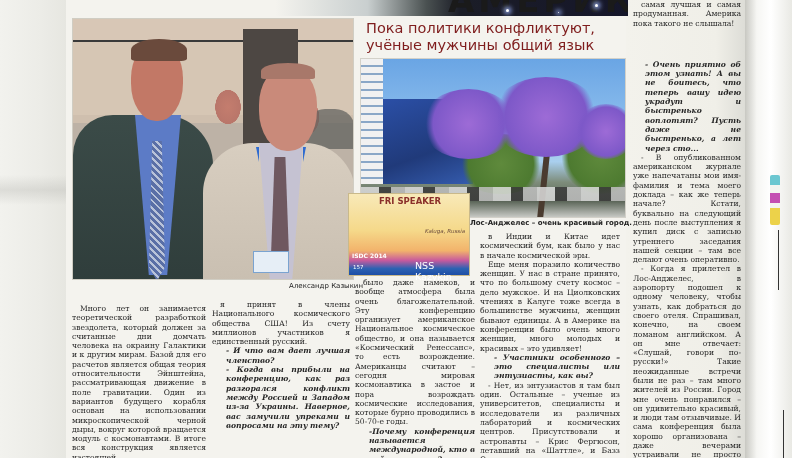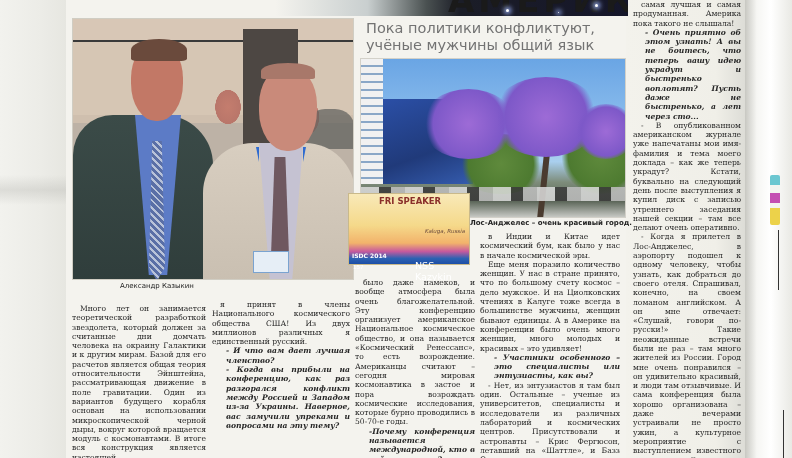--- a/index.html
+++ b/index.html
@@ -83,70 +83,70 @@
   .person-right-tie { position: absolute; left: 198px; top: 138px; width: 18px; height: 110px; background: #6f5860; clip-path: polygon(20% 0, 80% 0, 100% 90%, 50% 100%, 0 90%); }
   .lanyard { position: absolute; left: 183px; top: 128px; width: 50px; height: 100px; border-left: 3px solid #2f6bd0; border-right: 3px solid #2f6bd0; clip-path: polygon(0 0, 100% 0, 60% 100%, 40% 100%); }
   .badge-small { position: absolute; left: 180px; top: 232px; width: 36px; height: 22px; background: #e6eef6; border: 1px solid #7aa3d0; }
   .person-right-head { position: absolute; left: 186px; top: 48px; width: 58px; height: 84px; border-radius: 45% 45% 48% 48%; background: #c98a7a; }
   .person-right-hair { position: absolute; left: 188px; top: 44px; width: 54px; height: 16px; border-radius: 50% 50% 10% 10%; background: #a8786a; }
   .bg-people { position: absolute; left: 232px; top: 90px; width: 50px; height: 40px; background: #5b5c5a; border-radius: 20px 20px 0 0; opacity: 0.7; }
 
   .headline {
     position: absolute; left: 366px; top: 20px; width: 260px;
     font-family: "DejaVu Sans", sans-serif; font-size: 14.5px; line-height: 17px;
-    color: #737373;
+    color: #7f1d1d;
   }
   .photo-la {
     position: absolute; left: 360px; top: 58px; width: 266px; height: 160px;
     background: linear-gradient(180deg, #6aa5e4 0%, #8fc0ee 45%, #a9cfee 65%, #7d8c7a 78%, #5b6558 90%, #c6c8c3 100%);
     overflow: hidden;
     border: 1px solid #d3d1c9;
   }
   .la-tower { position: absolute; left: 0; top: 0; width: 22px; height: 125px; background: repeating-linear-gradient(180deg, #f1f1f1 0 6px, #8aa7c7 6px 8px); }
   .la-glass { position: absolute; left: 22px; top: 40px; width: 90px; height: 85px; background: linear-gradient(160deg, #2b4fa6 0%, #203a7a 60%, #355cae 100%); }
   .la-tree { position: absolute; border-radius: 50%; background: radial-gradient(circle, #9d6bd6 0%, #7d58c8 60%, rgba(125,88,200,0) 72%); }
   .la-palm { position: absolute; border-radius: 50%; background: radial-gradient(circle, #5f8a3c 0%, #4d7a30 60%, rgba(77,122,48,0) 72%); }
   .la-trunk { position: absolute; left: 180px; top: 85px; width: 6px; height: 75px; background: #4a3b2f; transform: rotate(6deg); }
   .la-cars { position: absolute; left: 0; top: 128px; width: 266px; height: 14px; background: repeating-linear-gradient(90deg, #dcdcdc 0 18px, #3a3a3a 18px 30px, #bfbfbf 30px 44px); opacity: 0.85; }
 
   .badge-card {
-    position: absolute; left: 348px; top: 193px; width: 122px; height: 72px;
+    position: absolute; left: 348px; top: 193px; width: 122px; height: 83px;
     background: linear-gradient(180deg, #f8e9b8 0%, #f5d98a 45%, #f2b36b 70%, #c75a9d 82%, #2d62b2 92%, #1d4ea6 100%);
     border: 1px solid #c9b98b;
     font-family: "DejaVu Sans", sans-serif;
   }
   .badge-title { position: absolute; left: 30px; top: 2px; font-size: 8.5px; font-weight: bold; color: #8a2f2a; }
   .badge-name { position: absolute; left: 8px; top: 15px; font-size: 11px; font-weight: bold; color: #6e1f24; white-space: nowrap; }
   .badge-city { position: absolute; left: 76px; top: 34px; font-size: 5.5px; font-style: italic; color: #6d4c3d; }
   .badge-isdc { position: absolute; left: 3px; top: 58px; font-size: 6px; font-weight: bold; color: #fff; }
   .badge-num { position: absolute; left: 4px; top: 70px; font-size: 5.5px; color: #fff; }
   .badge-nss { position: absolute; left: 66px; top: 66px; font-size: 9.5px; color: #ffffff; }
 
   .caption-main {
-    position: absolute; left: 120px; top: 282px; width: 236px; text-align: left;
+    position: absolute; left: 127px; top: 282px; width: 236px; text-align: right;
     font-family: "DejaVu Sans", sans-serif; font-size: 7px; line-height: 9px; color: #222;
   }
   .caption-la {
     position: absolute; left: 470px; top: 219px; width: 160px;
     font-family: "DejaVu Sans", sans-serif; font-size: 7px; font-weight: bold; color: #222; white-space: nowrap; text-align: right;
   }
 
   .col {
     position: absolute;
     font-family: "DejaVu Serif", serif; font-size: 7.6px; line-height: 9.3px;
     color: #262626; text-align: justify;
   }
   .col p { text-indent: 8px; }
   .col .q { font-style: italic; font-weight: bold; padding-left: 14px; text-indent: 0; }
   .col1 { left: 72px; top: 304px; width: 134px; }
   .col2 { left: 212px; top: 300px; width: 138px; }
   .col3 { left: 355px; top: 278px; width: 120px; }
   .col4 { left: 480px; top: 232px; width: 140px; }
   .col5 { left: 633px; top: 0px; width: 108px; }
-  .col5 .q { padding-left: 12px; }
+  .col5 .q { padding-left: 12px; margin-top: 32px; }
 </style>
 </head>
 <body>
 
 <div class="page-left-margin"></div>
 <div class="margin-fold"></div>
 <div class="page"></div>
 <div class="right-col"></div>
 <div class="gutter"></div>
 <div class="tab-strip"></div>
@@ -207,32 +207,32 @@
 <div class="caption-la">Лос-Анджелес – очень красивый город.</div>
 
 <div class="caption-main">
   <div>Александр Казыкин</div>
 </div>
 
 <div class="col col1">
     <p>Много лет он занимается теоретической разработкой звездолета, который должен за считанные дни домчать человека на окраину Галактики и к другим мирам. Базой для его расчетов является общая теория относительности Эйнштейна, рассматривающая движение в поле гравитации. Один из вариантов будущего корабля основан на использовании микроскопической черной дыры, вокруг которой вращается модуль с космонавтами. В итоге вся конструкция является настоящей</p>
   </div>
 <div class="col col2">
-    <p>я принят в члены Национального космического общества США! Из двух миллионов различных я единственный русский.</p>
+    <p>я принят в члены Национального космического общества США! Из счету миллионов участников я единственный русский.</p>
     <p class="q">- И что вам дает лучшая членство?</p>
     <p class="q">- Когда вы прибыли на конференцию, как раз разгорался конфликт между Россией и Западом из-за Украины. Наверное, вас замучили упреками и вопросами на эту тему?</p>
   </div>
 <div class="col col3">
     <p>было даже намеков, и вообще атмосфера была очень благожелательной. Эту конференцию организует американское Национальное космическое общество, и она называется «Космический Ренессанс», то есть возрождение. Американцы считают – сегодня мировая космонавтика в застое и пора возрождать космические исследования, которые бурно проводились в 50-70-е годы.</p>
     <p class="q">-Почему конференция называется международной, кто в ней участвует?</p>
   </div>
 <div class="col col4">
     <p>в Индии и Китае идет космический бум, как было у нас в начале космической эры.</p>
     <p>Еще меня поразило количество женщин. У нас в стране принято, что по большому счету космос – дело мужское. И на Циолковских чтениях в Калуге тоже всегда в большинстве мужчины, женщин бывают единицы. А в Америке на конференции было очень много женщин, много молодых и красивых – это удивляет!</p>
     <p class="q">- Участники особенного – это специалисты или энтузиасты, как вы?</p>
     <p>- Нет, из энтузиастов я там был один. Остальные – ученые из университетов, специалисты и исследователи из различных лабораторий и космических центров. Присутствовали и астронавты – Крис Фергюсон, летавший на «Шаттле», и Базз Ол-</p>
   </div>
 <div class="col col5">
     <p>самая лучшая и самая продуманная. Америка пока такого не слышала!</p>
     <p class="q">- Очень приятно об этом узнать! А вы не боитесь, что теперь вашу идею украдут и быстренько воплотят? Пусть даже не быстренько, а лет через сто...</p>
-    <p>- В опубликованном американском журнале уже напечатаны мои имя-фамилия и тема моего доклада – как же теперь украдут? Кстати, буквально на следующий день после выступления я купил диск с записью утреннего заседания нашей секции – там все делают очень оперативно.</p>
+    <p>- В опубликованном американском журнале уже напечатаны мои имя-фамилия и тема моего доклада – как же теперь начале? Кстати, буквально на следующий день после выступления я купил диск с записью утреннего заседания нашей секции – там все делают очень оперативно.</p>
     <p>- Когда я прилетел в Лос-Анджелес, в аэропорту подошел к одному человеку, чтобы узнать, как добраться до своего отеля. Спрашивал, конечно, на своем ломаном английском. А он мне отвечает: «Слушай, говори по-русски!» Такие неожиданные встречи были не раз – там много жителей из России. Город мне очень понравился – он удивительно красивый, и люди там отзывчивые. И сама конференция была хорошо организована – даже вечерами устраивали не просто ужин, а культурное мероприятие с выступлением известного деятеля. Я очень благодарен Алле Ивановне Малько, нашей бывшей соотечественнице. Как и в прошлый раз, в Хьюстоне, здесь она меня опекала и оказывала всемерную помощь.</p>
   </div>
 
 </body></html>

